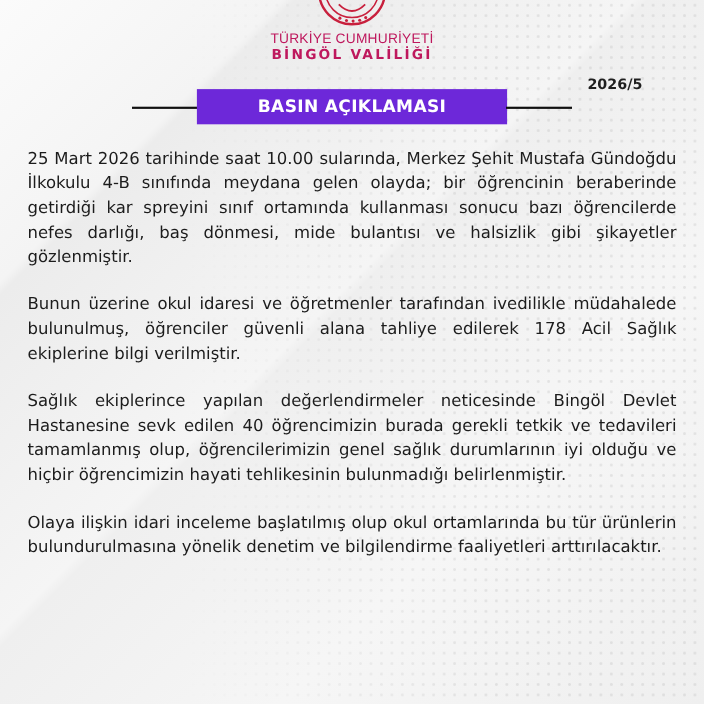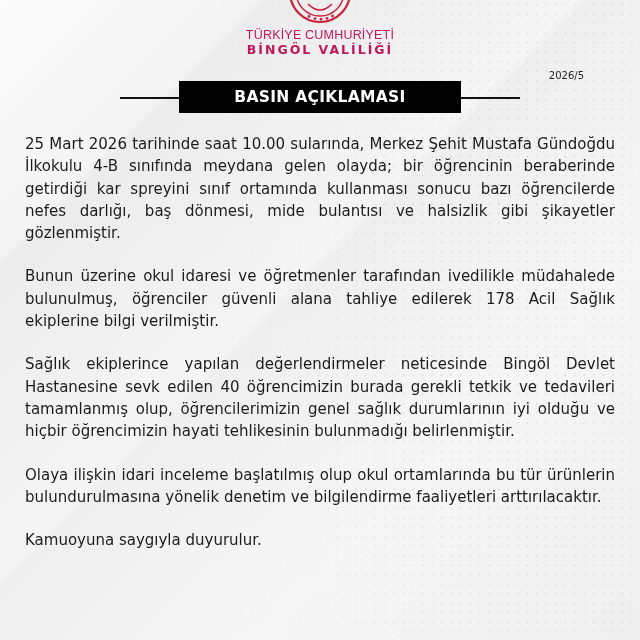--- a/index.html
+++ b/index.html
@@ -58,39 +58,39 @@
       font-weight: bold;
       font-size: 12.5px;
       letter-spacing: 2px;
       line-height: 16px;
     }
     .doc-number {
       position: absolute;
       right: 56px;
       top: 70px;
       font-family: "DejaVu Sans", sans-serif;
-      font-weight: normal;
-      font-size: 10px;
+      font-weight: bold;
+      font-size: 13px;
       color: #1f1f1f;
     }
     .title-line {
       position: absolute;
       top: 97px;
       height: 1.5px;
       background: #111;
     }
     .title-line.left { left: 120px; width: 60px; }
     .title-line.right { left: 460px; width: 60px; }
     .title-box {
       position: absolute;
       left: 179px;
       top: 81px;
       width: 282px;
       height: 32px;
-      background: #000000;
+      background: #6d28d9;
       color: #fff;
       display: flex;
       align-items: center;
       justify-content: center;
       font-family: "DejaVu Sans", sans-serif;
       font-weight: bold;
       font-size: 15.5px;
       letter-spacing: 0.3px;
     }
 
@@ -143,15 +143,14 @@
   <div class="title-box">
     <span>BASIN AÇIKLAMASI</span>
   </div>
   <div class="title-line right"></div>
 
   <div class="body-text">
     <p class="p1">25 Mart 2026 tarihinde saat 10.00 sularında, Merkez Şehit Mustafa Gündoğdu İlkokulu 4-B sınıfında meydana gelen olayda; bir öğrencinin beraberinde getirdiği kar spreyini sınıf ortamında kullanması sonucu bazı öğrencilerde nefes darlığı, baş dönmesi, mide bulantısı ve halsizlik gibi şikayetler gözlenmiştir.</p>
     <p>Bunun üzerine okul idaresi ve öğretmenler tarafından ivedilikle müdahalede bulunulmuş, öğrenciler güvenli alana tahliye edilerek 178 Acil Sağlık ekiplerine  bilgi verilmiştir.</p>
     <p>Sağlık ekiplerince yapılan değerlendirmeler neticesinde Bingöl Devlet Hastanesine sevk edilen 40 öğrencimizin burada gerekli tetkik ve tedavileri tamamlanmış olup, öğrencilerimizin genel sağlık durumlarının iyi olduğu ve hiçbir öğrencimizin hayati tehlikesinin bulunmadığı belirlenmiştir.</p>
     <p>Olaya ilişkin idari inceleme başlatılmış olup okul ortamlarında bu tür ürünlerin bulundurulmasına yönelik denetim ve bilgilendirme faaliyetleri arttırılacaktır.</p>
-    <p class="closing">Kamuoyuna saygıyla duyurulur.</p>
   </div>
 </div>
 
 </body></html>

